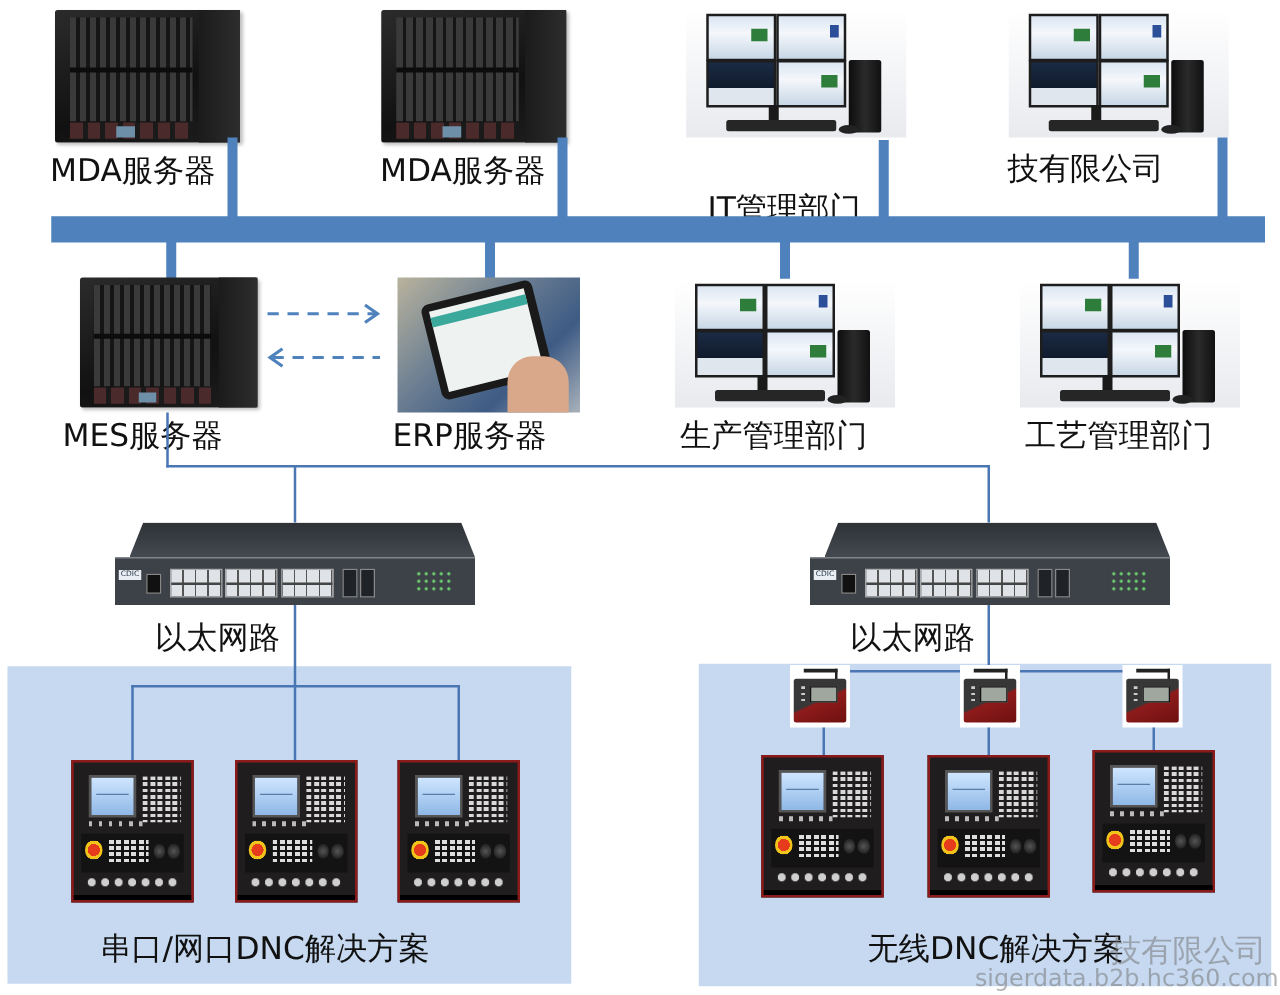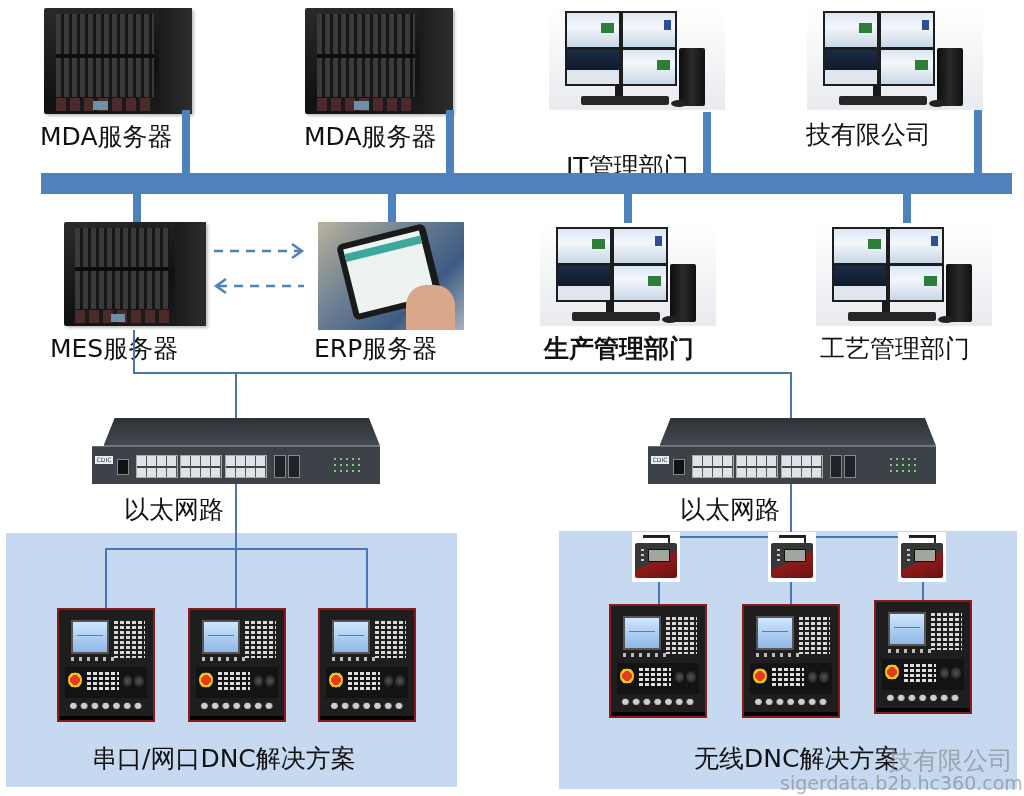--- a/index.html
+++ b/index.html
@@ -198,21 +198,21 @@
   <div class="mon" style="left:72px;top:40px;width:52px;height:34px;">
       <div class="scr">
         <div class="blk"></div>
       </div>
     </div>
   <div class="stand" style="left:66px;top:76px;width:8px;height:12px;"></div>
   <div class="kb" style="left:32px;top:88px;width:88px;height:9px;"></div>
   <div class="tower" style="left:130px;top:40px;width:26px;height:58px;"></div>
   <div class="mouse" style="left:122px;top:92px;width:16px;height:7px;"></div>
 </div>
-<div class="label" style="left:544px;top:336px;font-weight:bold;">生产管理部门</div>
+<div class="label" style="left:544px;top:336px;">生产管理部门</div>
 
 <div class="ws" style="left:816px;top:224px;width:176px;height:102px;">
   <div class="mon" style="left:16px;top:3px;width:52px;height:34px;">
       <div class="scr">
         <div class="blk"></div>
       </div>
     </div>
   <div class="mon" style="left:72px;top:3px;width:52px;height:34px;">
       <div class="scr">
         <div class="blk2"></div>
@@ -303,21 +303,21 @@
     <div class="keys1"></div>
     <div class="softkeys"></div>
     <div class="ctrl"></div>
   <div class="estop"></div>
     <div class="keys2"></div>
     <div class="knob" style="left:68%;"></div>
     <div class="knob" style="left:80%;"></div>
   <div class="bottombtns"></div>
     <div class="footer"></div>
 </div>
-<div class="label" style="left:92px;top:746px;text-align:right;">串口/网口DNC解决方案</div>
+<div class="label" style="left:80px;top:746px;text-align:right;">串口/网口DNC解决方案</div>
 
 <div class="panel" style="left:559px;top:531px;width:458px;height:258px;"></div>
 <div class="wire" style="left:790px;top:484px;width:2px;height:52px;"></div>
 <div class="wire" style="left:678px;top:536px;width:234px;height:2px;"></div>
 
 <div class="wbox" style="left:632px;top:532px;width:48px;height:50px;">
   <div class="ant"></div>
     <div class="body"></div>
     <div class="btns"></div>
     <div class="disp"></div>

